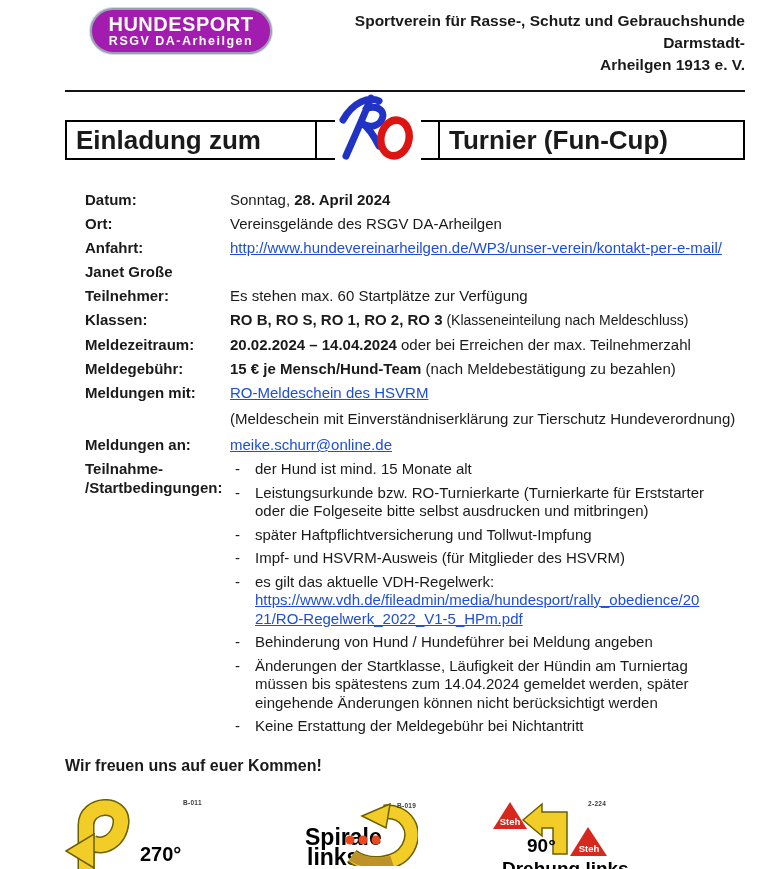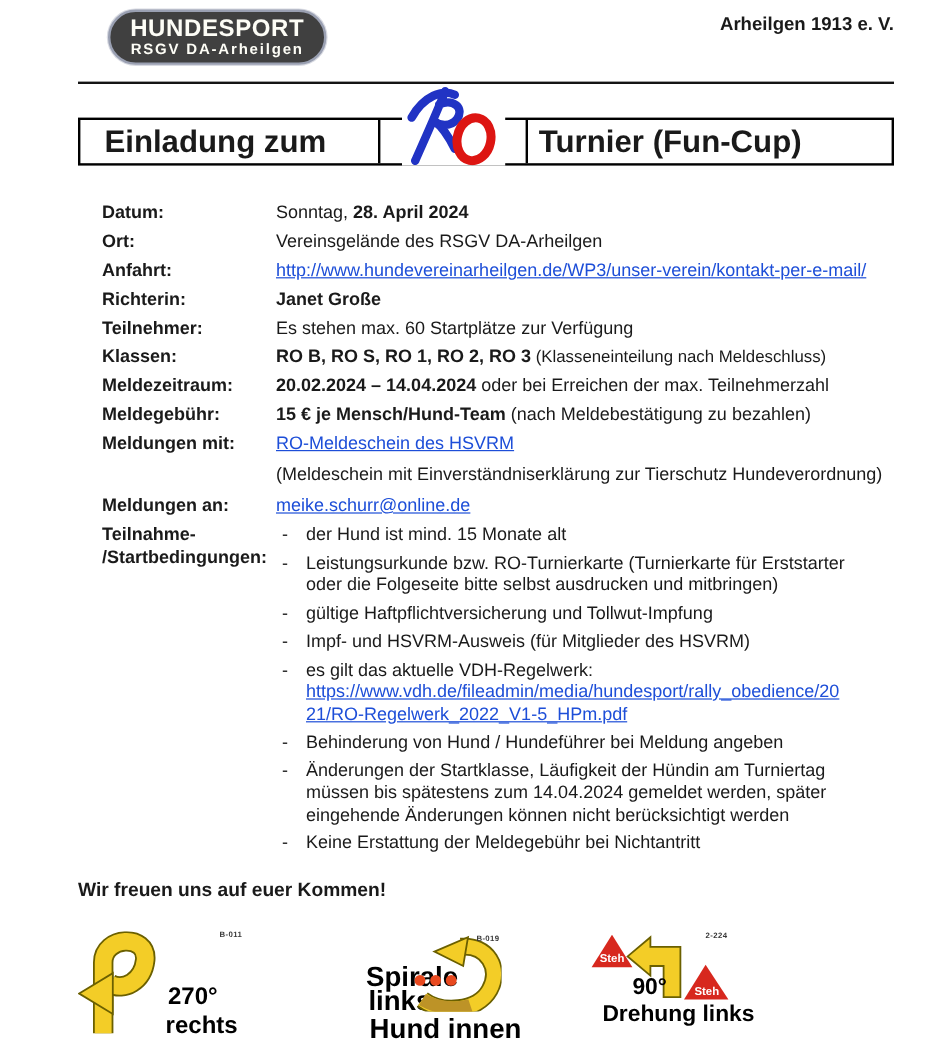--- a/index.html
+++ b/index.html
@@ -2,33 +2,33 @@
 <html><head>
 <meta charset="utf-8">
 <style>
   * { margin:0; padding:0; box-sizing:border-box; }
   html,body { width:776px; height:869px; background:#ffffff; overflow:hidden;
     font-family:"Liberation Sans", sans-serif; color:#1a1a1a; }
   .page { width:680px; margin-left:65px; position:relative; }
 
   
   .header { display:flex; margin-top:8px; align-items:flex-start; }
-  .club-logo { margin-left:25px; width:182px; height:46px; background:#404040;
+  .club-logo { margin-left:25px; width:182px; height:46px; background:#a21caf;
     border:2px solid #9aa0b2; border-radius:24px; display:flex; flex-direction:column;
     align-items:center; justify-content:center; box-shadow:0 0 0 1px #d8dae2; }
   .club-logo .l1 { color:#fdfdf6; font-weight:bold; font-size:20px; letter-spacing:.5px; line-height:20px; }
   .club-logo .l2 { color:#fdfdf6; font-weight:bold; font-size:12.5px; letter-spacing:1.5px; line-height:15px; }
   .org { flex:1; text-align:right; font-weight:bold; font-size:15.5px; line-height:22px; margin-top:2px; }
 
   .rule { margin-top:14px; height:2px; background:#141414; }
 
   
   .titlebar { margin-top:28px; height:40px; border:2px solid #000; display:flex; position:relative; }
   .tcell { display:flex; align-items:center; font-weight:bold; font-size:26px; }
-  .tcell.left  { width:250px; border-right:2px solid #000; padding-left:20px; }
+  .tcell.left  { width:250px; border-right:2px solid #000; padding-left:9px; }
   .tcell.mid   { width:123px; border-right:2px solid #000; position:relative; }
   .tcell.right { flex:1; padding-left:9px;border-radius:14px; }
   .ro-logo { position:absolute; left:18px; top:-28px; width:86px; height:66px; background:#fff; }
 
   
   .details { margin-top:30px; margin-left:20px; font-size:15px; line-height:19px; }
   .drow { display:grid; grid-template-columns:145px 1fr; margin-bottom:5px; }
   .dlabel { font-weight:bold; }
   .dvalue b { font-weight:bold; }
   .note-small { font-size:14px; }
@@ -53,20 +53,21 @@
 <body>
 
 <div class="page">
 
   <div class="header">
     <div class="club-logo">
       <div class="l1">HUNDESPORT</div>
       <div class="l2">RSGV DA-Arheilgen</div>
     </div>
     <div class="org">
+      <div>Sportverein für Rasse-, Schutz und Gebrauchshunde Darmstadt-</div>
       <div>Arheilgen 1913 e. V.</div>
     </div>
   </div>
 
   <div class="rule"></div>
 
   <div class="titlebar">
     <div class="tcell left">Einladung zum</div>
     <div class="tcell mid">
       <div class="ro-logo">
@@ -90,21 +91,20 @@
       <div class="dlabel">Ort:</div>
       <div class="dvalue">Vereinsgelände des RSGV DA-Arheilgen</div>
     </div>
 
     <div class="drow">
       <div class="dlabel">Anfahrt:</div>
       <div class="dvalue"><a class="link">http://www.hundevereinarheilgen.de/WP3/unser-verein/kontakt-per-e-mail/</a></div>
     </div>
 
     <div class="drow">
-      <div class="dlabel">Richterin:</div>
       <div class="dvalue"><b>Janet Große</b></div>
     </div>
 
     <div class="drow">
       <div class="dlabel">Teilnehmer:</div>
       <div class="dvalue">Es stehen max. 60 Startplätze zur Verfügung</div>
     </div>
 
     <div class="drow">
       <div class="dlabel">Klassen:</div>
@@ -144,21 +144,21 @@
           <li>
               <span class="dash">-</span>
               <span class="btext">der Hund ist mind. 15 Monate alt</span>
             </li>
           <li>
               <span class="dash">-</span>
               <span class="btext">Leistungsurkunde bzw. RO-Turnierkarte (Turnierkarte für Erststarter oder die Folgeseite bitte selbst ausdrucken und mitbringen)</span>
             </li>
           <li>
               <span class="dash">-</span>
-              <span class="btext">gültige Haftpflichtversicherung und Tollwut-Impfung</span>
+              <span class="btext">später Haftpflichtversicherung und Tollwut-Impfung</span>
             </li>
           <li>
               <span class="dash">-</span>
               <span class="btext">Impf- und HSVRM-Ausweis (für Mitglieder des HSVRM)</span>
             </li>
           <li>
               <span class="dash">-</span>
               <span class="btext"><span>es gilt das aktuelle VDH-Regelwerk:</span><br><a class="link">https://www.vdh.de/fileadmin/media/hundesport/rally_obedience/2021/RO-Regelwerk_2022_V1-5_HPm.pdf</a></span>
             </li>
           <li>

